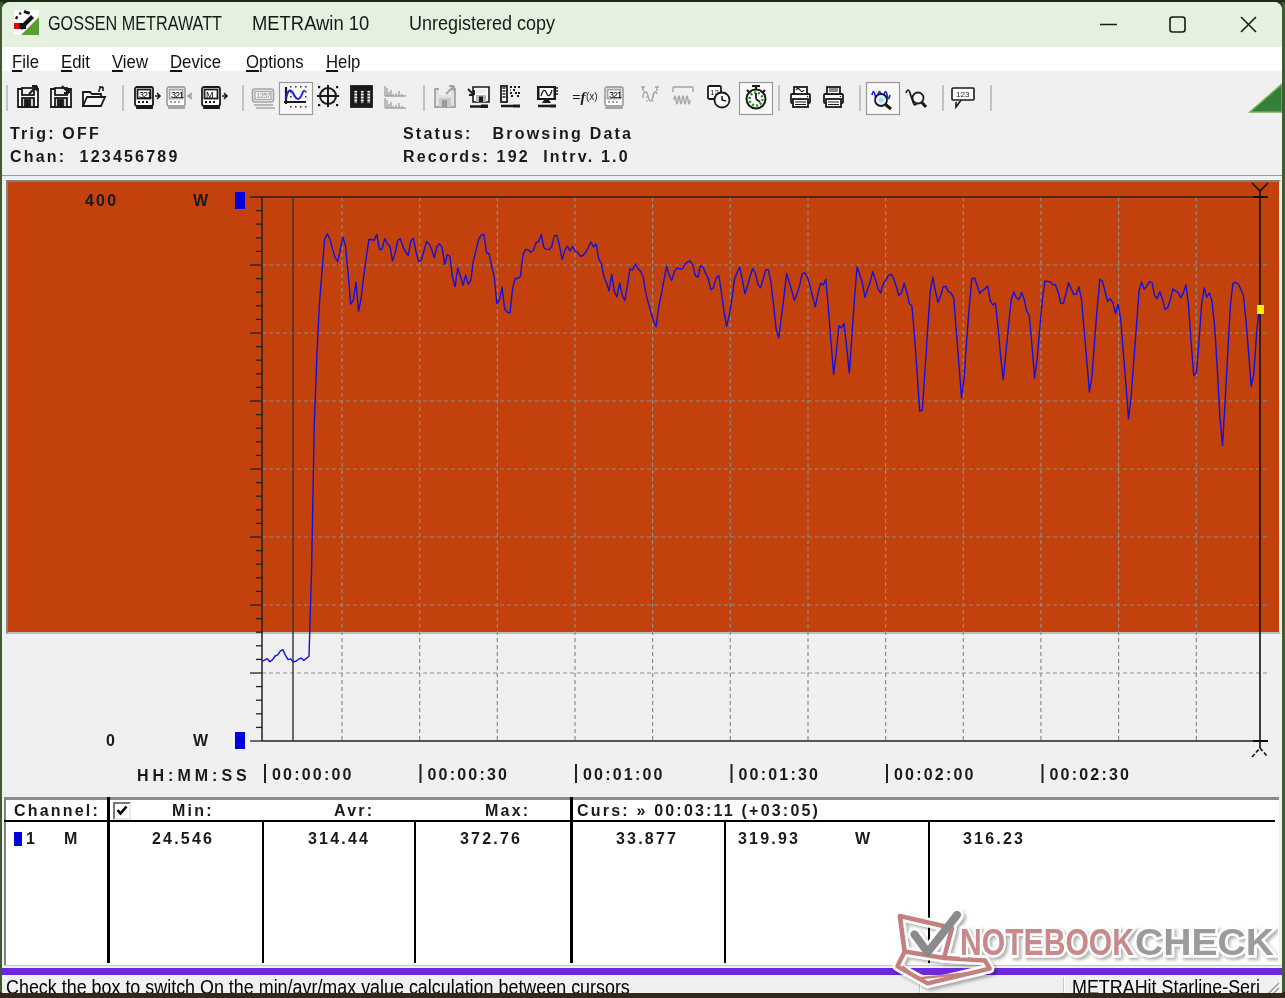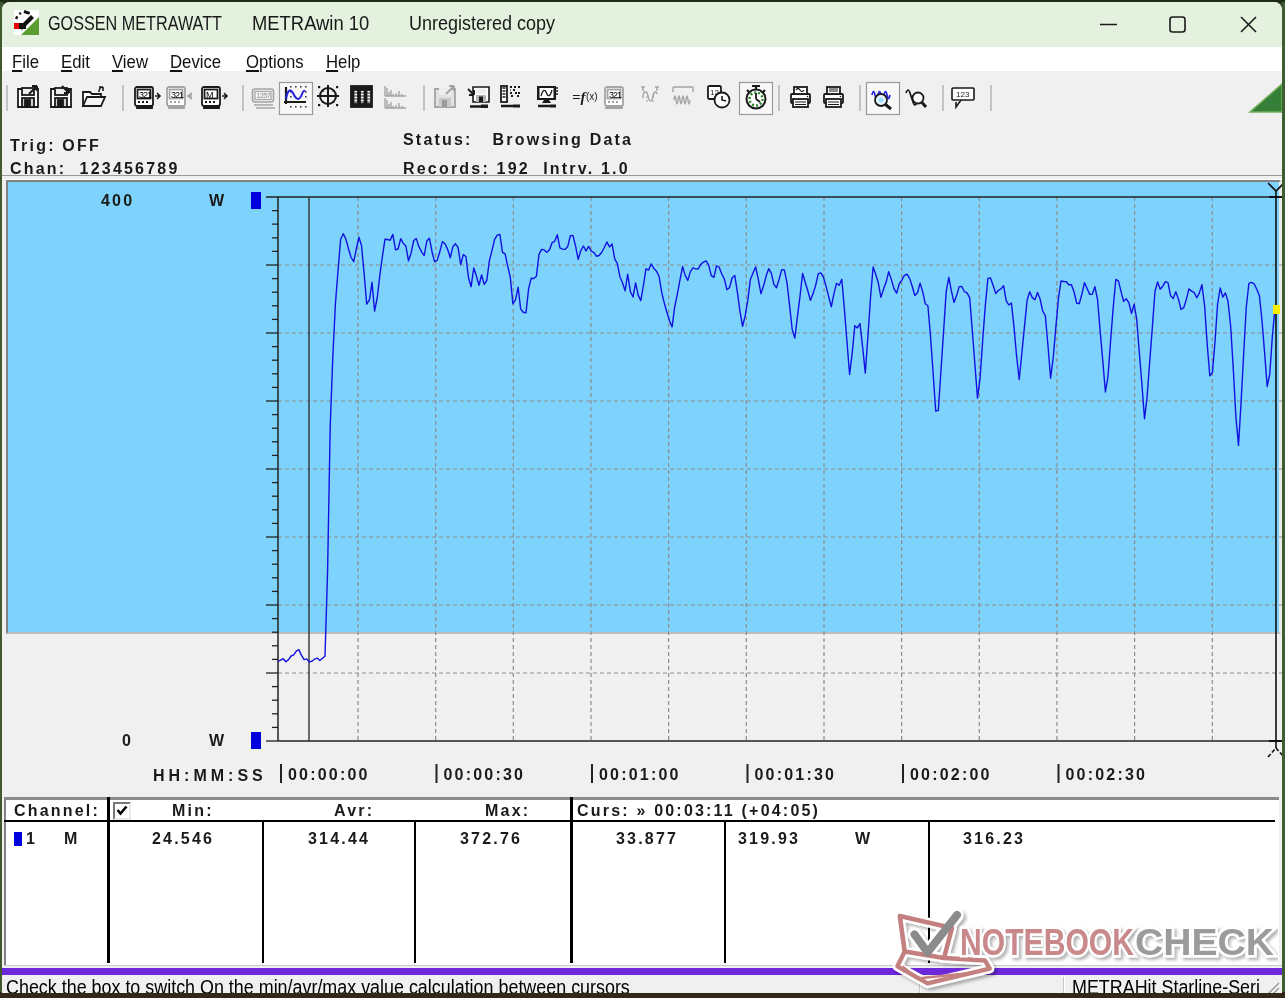--- a/index.html
+++ b/index.html
@@ -15,29 +15,29 @@
 .ttxt{position:absolute;top:0;height:43px;line-height:43px;font-size:20px;color:#191919;
   transform-origin:left center;white-space:nowrap;}
 
 #menubar{position:absolute;left:0;top:45px;width:100%;height:24px;background:#fff;}
 .mitem{position:absolute;top:0;height:31px;line-height:30px;font-size:19px;color:#111;
   transform-origin:left center;transform:scaleX(.88);white-space:nowrap;}
 .mitem u{text-decoration-thickness:1.5px;text-underline-offset:2px;}
 
 #toolbar{position:absolute;left:0;top:76px;width:100%;height:41px;background:#f0f0f0;}
 
-#infobar{position:absolute;left:0;top:117px;width:100%;height:56px;background:#f0f0f0;margin-top:12px;}
+#infobar{position:absolute;left:0;top:117px;width:100%;height:56px;background:#f0f0f0;}
 .app{font-weight:700;font-size:16px;letter-spacing:2.2px;color:#1a1a1a;white-space:nowrap;}
 .ib{position:absolute;}
 #sep1{position:absolute;left:0;top:173px;width:100%;height:5px;background:#f0f0f0;
   border-top:1px solid #9a9a9a;border-bottom:1px solid #fff;box-sizing:border-box;}
 
 #chartpanel{position:absolute;left:4px;top:178px;width:1275px;height:454px;box-sizing:border-box;
-  background:#7dd3fc;border-top:2px solid #828282;border-left:2px solid #828282;
-  border-right:2px solid #e8e8e8;border-bottom:2px solid #bdbdbd;padding-left:16px;}
+  background:#c2410c;border-top:2px solid #828282;border-left:2px solid #828282;
+  border-right:2px solid #e8e8e8;border-bottom:2px solid #bdbdbd;}
 
 #tablepanel{position:absolute;left:2px;top:795px;width:1275px;height:169px;box-sizing:border-box;
   background:#fff;border-top:3px solid #8a8a8a;border-left:2px solid #828282;}
 .tl{position:absolute;background:#000;}
 .tp{position:absolute;white-space:nowrap;}
 
 #statusbar{position:absolute;left:0;top:966px;width:1280px;height:25px;background:#f0f0f0;border-top:7px solid #6d28d9;}
 .sbtxt{position:absolute;top:0;height:25px;line-height:24px;font-size:20px;color:#000;
   transform-origin:left center;transform:scaleX(.895);white-space:nowrap;}
 .sbdiv{position:absolute;top:2px;height:21px;width:2px;
@@ -278,21 +278,21 @@
           <path d="M4,16 L4,21 L9,14" fill="#fff" stroke-width="1.6"></path>
           <text x="4" y="11" font-size="8" stroke="none" fill="#1a1a1a">123</text>
         </g>
 <line x1="991" y1="83" x2="991" y2="109" stroke="#b4b4b4" stroke-width="1.5"></line>
 <polygon points="1250,110 1282,110 1282,82" fill="#367f38" stroke="#6faf58" stroke-width="1.5"></polygon>
       </svg>
   </div>
   <div id="infobar">
     <span class="app ib" style="left:8px;top:6px">Trig: OFF</span>
     <span class="app ib" style="left:8px;top:29px">Chan:&nbsp; 123456789</span>
-    <span class="app ib" style="left:401px;top:0">Status:&nbsp;&nbsp; Browsing Data</span>
+    <span class="app ib" style="left:401px;top:6px">Status:&nbsp;&nbsp; Browsing Data</span>
     <span class="app ib" style="left:401px;top:29px">Records: 192&nbsp;&nbsp;Intrv. 1.0</span>
   </div>
   <div id="sep1"></div>
   <div id="chartpanel">
     <svg width="1271" height="613" viewBox="2 2 1271 613" id="chartsvg">
         <line x1="256" y1="85" x2="1262" y2="85" stroke="#8d8d8d" stroke-width="1.2" stroke-dasharray="4 3"></line>
 <line x1="256" y1="153" x2="1262" y2="153" stroke="#8d8d8d" stroke-width="1.2" stroke-dasharray="4 3"></line>
 <line x1="256" y1="221" x2="1262" y2="221" stroke="#8d8d8d" stroke-width="1.2" stroke-dasharray="4 3"></line>
 <line x1="256" y1="289" x2="1262" y2="289" stroke="#8d8d8d" stroke-width="1.2" stroke-dasharray="4 3"></line>
 <line x1="256" y1="357" x2="1262" y2="357" stroke="#8d8d8d" stroke-width="1.2" stroke-dasharray="4 3"></line>
@@ -392,21 +392,21 @@
 <div class="tl" style="left:410px;top:25px;width:2px;height:141px"></div>
 <div class="tl" style="left:720px;top:25px;width:2px;height:141px"></div>
 <div class="tl" style="left:924px;top:25px;width:2px;height:141px"></div>
 <div style="position:absolute;left:109px;top:5px;width:14px;height:14px;background:#fff;border-top:2px solid #777;border-left:2px solid #777;border-bottom:2px solid #e9e9e9;border-right:2px solid #e9e9e9"><svg width="14" height="14" viewBox="0 0 14 14">
             <path d="M2.5,6 L5.5,9.5 L11.5,2.5" fill="none" stroke="#000" stroke-width="2.6"></path>
           </svg></div>
 <span class="app tp" style="left:10px;top:5px">Channel:</span>
 <span class="app tp" style="left:168px;top:5px">Min:</span>
 <span class="app tp" style="left:330px;top:5px">Avr:</span>
 <span class="app tp" style="left:481px;top:5px">Max:</span>
-<span class="app tp" style="left:573px;top:5px">Curs: » 00:03:11 (+04:05)</span>
+<span class="app tp" style="left:573px;top:5px">Curs: » 00:03:11 (+03:05)</span>
 <div style="position:absolute;left:10px;top:35px;width:8px;height:14px;background:#0000dd"></div>
 <span class="app tp" style="left:22px;top:33px">1</span>
 <span class="app tp" style="left:60px;top:33px">M</span>
 <span class="app tp" style="left:148px;top:33px">24.546</span>
 <span class="app tp" style="left:304px;top:33px">314.44</span>
 <span class="app tp" style="left:456px;top:33px">372.76</span>
 <span class="app tp" style="left:612px;top:33px">33.877</span>
 <span class="app tp" style="left:734px;top:33px">319.93</span>
 <span class="app tp" style="left:851px;top:33px">W</span>
 <span class="app tp" style="left:959px;top:33px">316.23</span>

